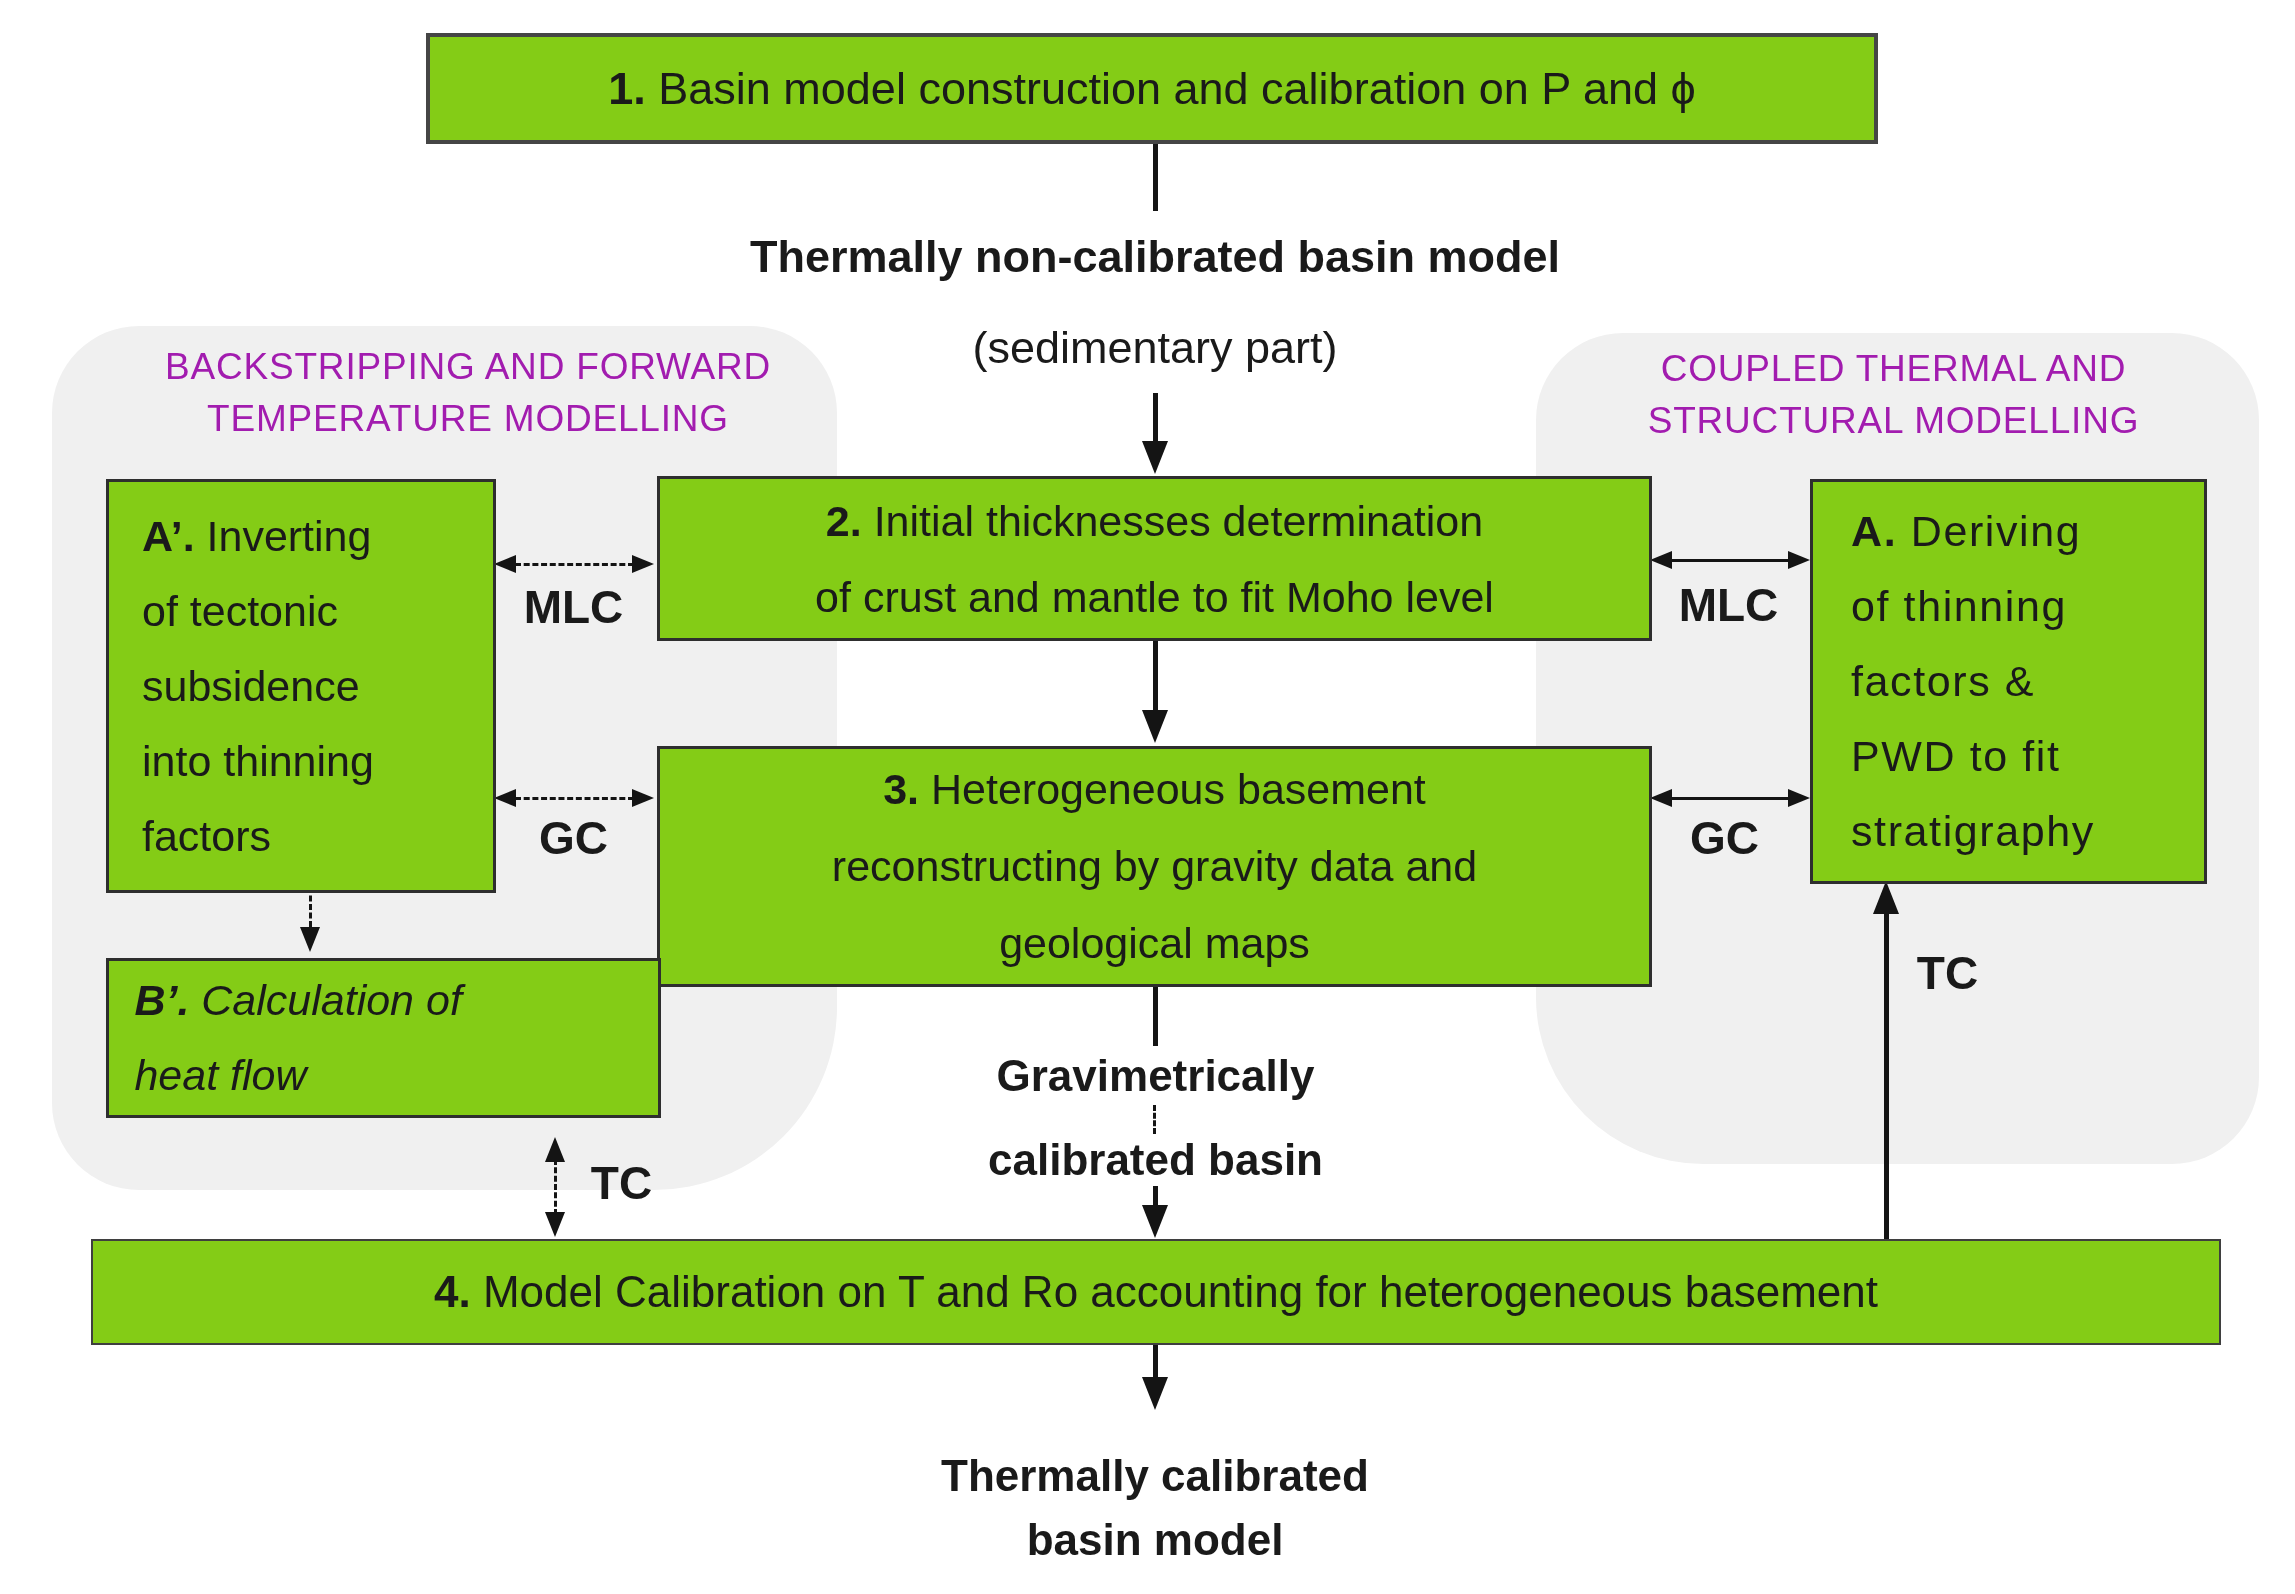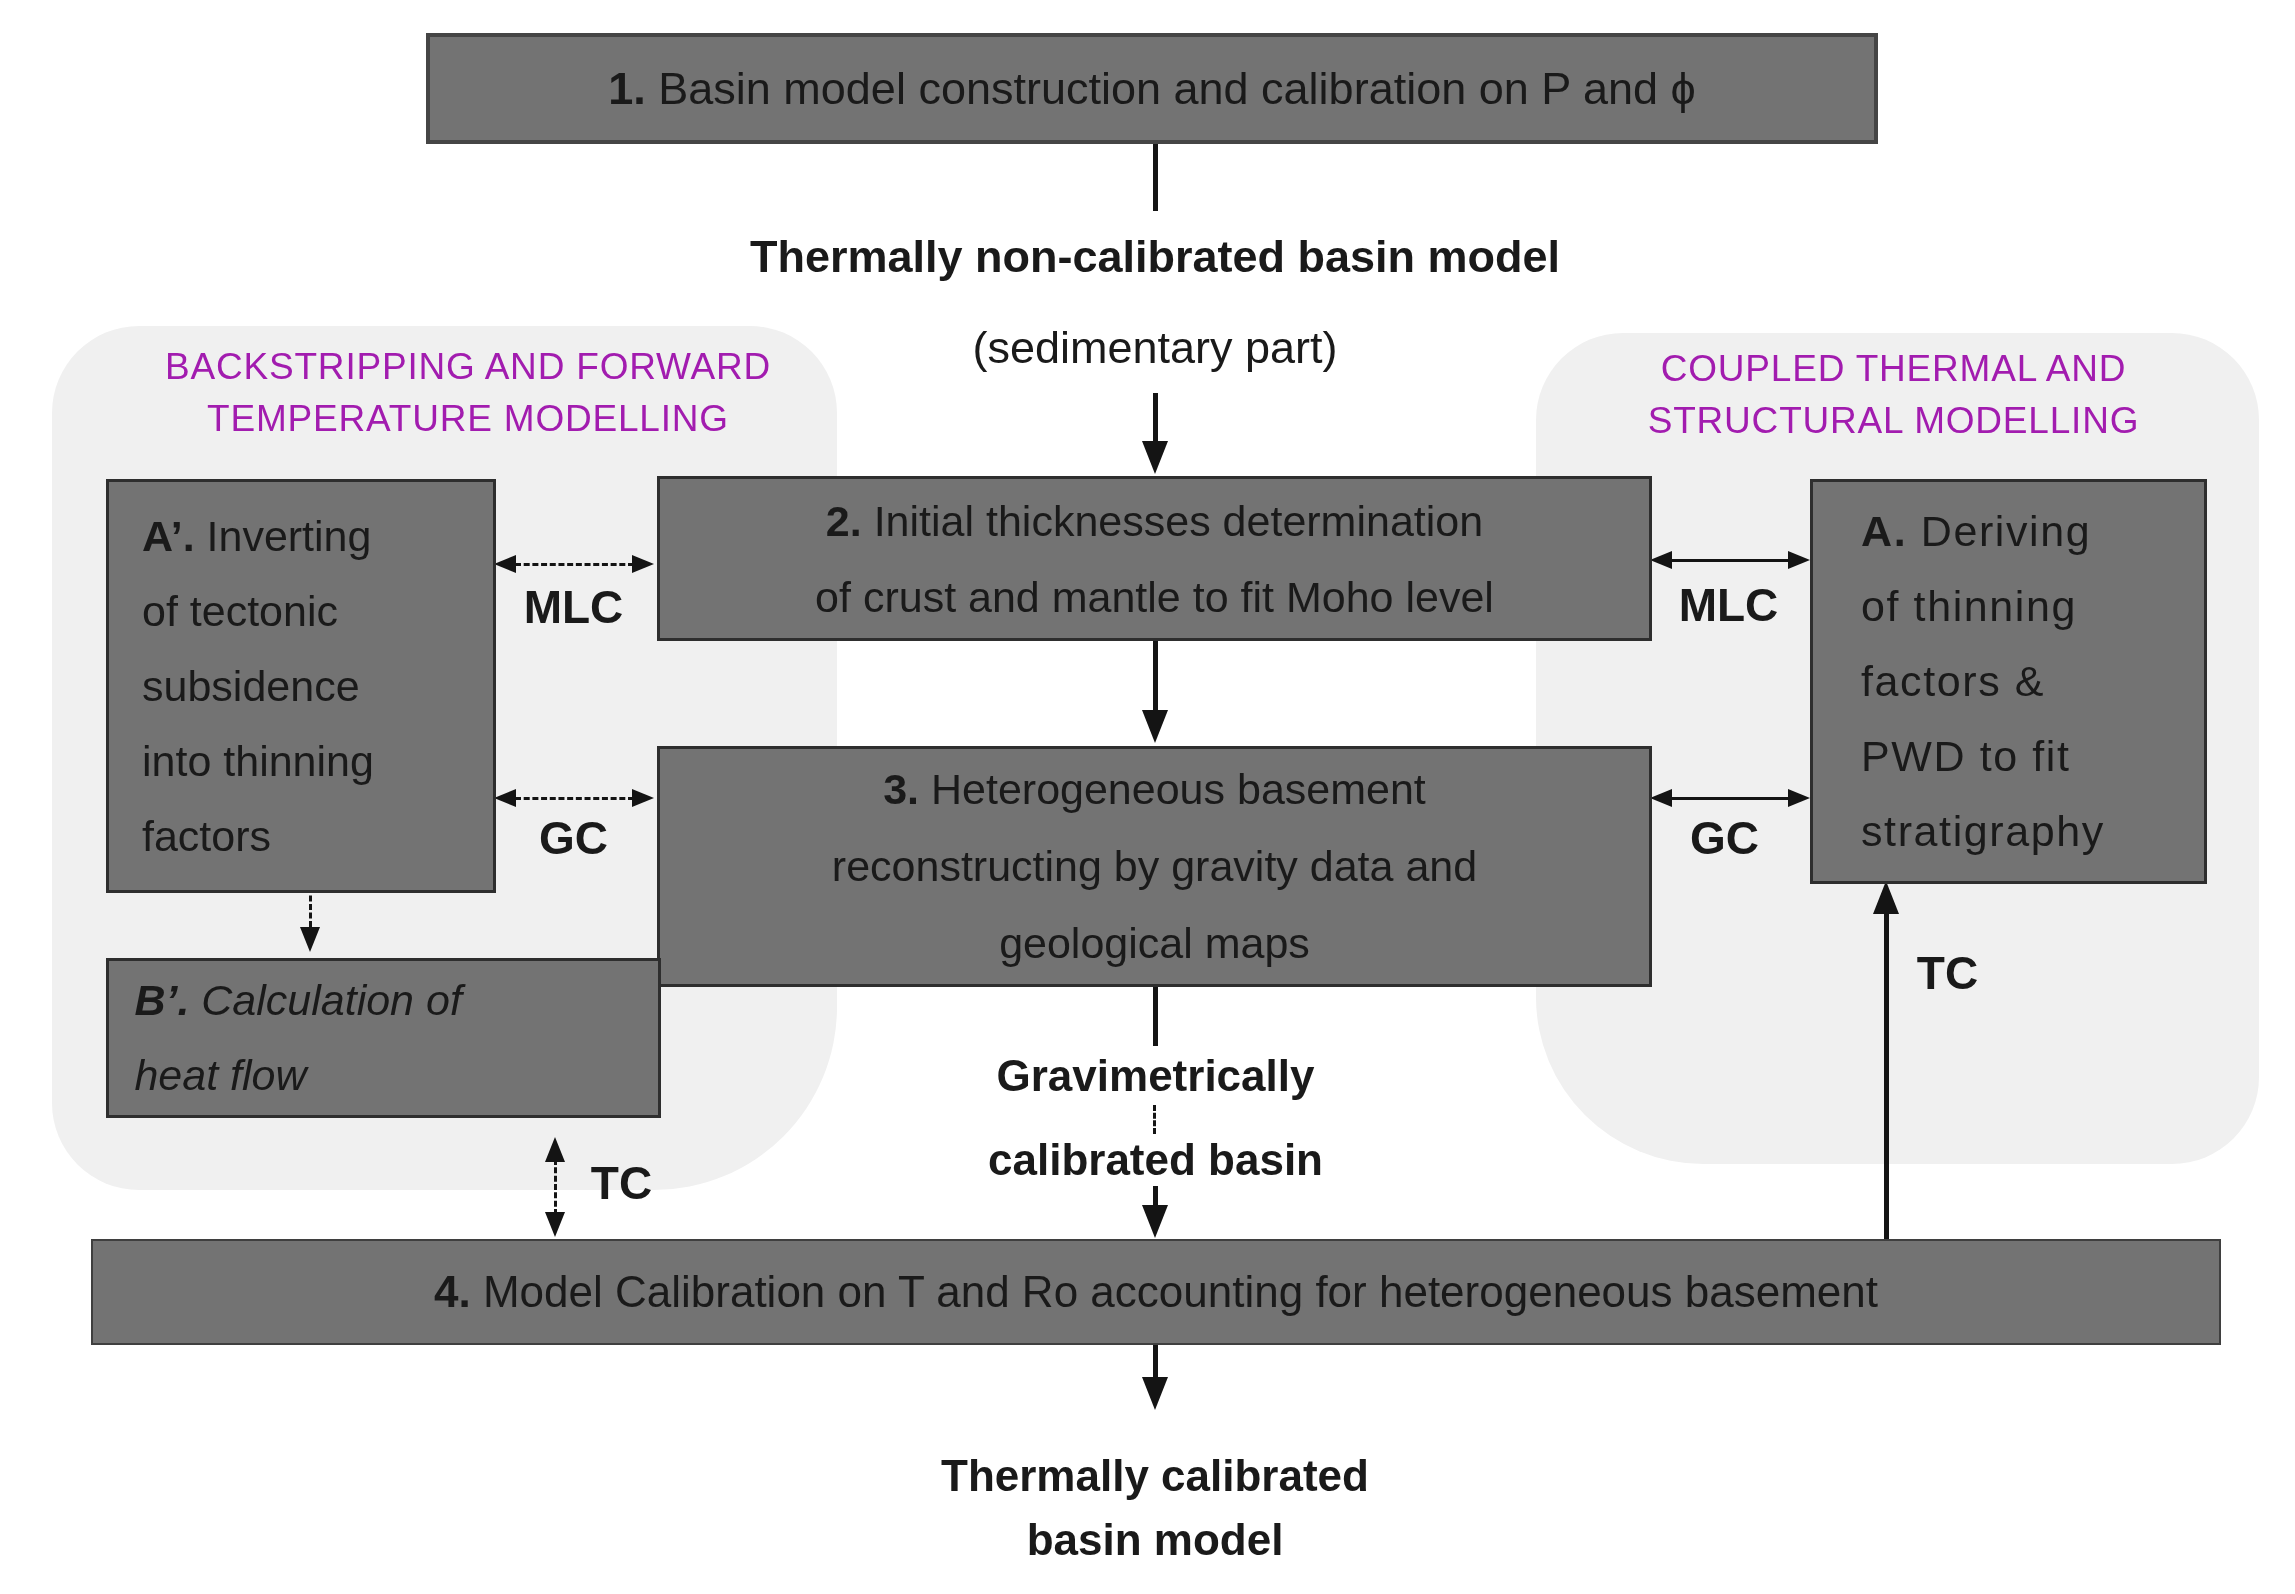--- a/index.html
+++ b/index.html
@@ -9,36 +9,36 @@
   .panel{position:absolute;background:#f0f0f0;z-index:0;}
   .panel.left{left:52px;top:326px;width:785px;height:864px;
               border-radius:87px 87px 183px 87px;}
   .panel.right{left:1536px;top:333px;width:723px;height:831px;
                border-radius:87px 87px 87px 167px;}
   .panel-title{position:absolute;z-index:3;text-align:center;font-size:37px;line-height:52px;
                color:#a21caf;white-space:pre-line;letter-spacing:0.8px;}
   .panel-title.lt{left:91px;top:341px;width:754px;}
   .panel-title.rt{left:1536px;top:343px;width:715px;}
   
-  .box{position:absolute;background:#737373;z-index:2;display:flex;align-items:center;}
+  .box{position:absolute;background:#84cc16;z-index:2;display:flex;align-items:center;}
   .box .txt{width:100%;font-size:43px;line-height:76px;}
   .num{font-weight:bold;}
   .ml{white-space:pre-line;}
   .box1{left:426px;top:33px;width:1444px;height:103px;border:4px solid #454545;justify-content:center;}
   .box1 .txt{text-align:center;font-size:45px;line-height:48px;}
   .box2{left:657px;top:476px;width:989px;height:159px;border:3.2px solid #2e2e2e;justify-content:center;}
   .box2 .txt{text-align:center;}
   .box3{left:657px;top:746px;width:989px;height:235px;border:3.2px solid #2e2e2e;justify-content:center;}
   .box3 .txt{text-align:center;line-height:77px;}
   .box4{left:91px;top:1239px;width:2126px;height:102px;border:2.4px solid #3f3f3f;justify-content:flex-end;}
   .box4 .txt{text-align:center;font-size:44px;line-height:46px;}
   .boxA1{left:106px;top:479px;width:384px;height:408px;border:3.2px solid #2e2e2e;}
   .boxA1 .txt{padding-left:33px;line-height:75px;}
   .boxA{left:1810px;top:479px;width:391px;height:399px;border:3.2px solid #2e2e2e;}
-  .boxA .txt{padding-left:48px;line-height:75px;letter-spacing:1.6px;}
+  .boxA .txt{padding-left:38px;line-height:75px;letter-spacing:1.6px;}
   .boxB1{left:106px;top:958px;width:549px;height:154px;border:3.2px solid #2e2e2e;font-style:italic;}
   .boxB1 .txt{padding-left:25.4px;line-height:75px;}
   
   .flowlbl{position:absolute;z-index:2;text-align:center;font-size:45px;}
   .flowlbl span{background:#fff;padding:0 8px;display:inline-block;}
   .bold{font-weight:bold;}
   .conn-label{position:absolute;z-index:3;width:199px;text-align:center;
               font-weight:bold;font-size:46px;}
   
   .vline{position:absolute;width:4.8px;background:#141414;z-index:1;}

